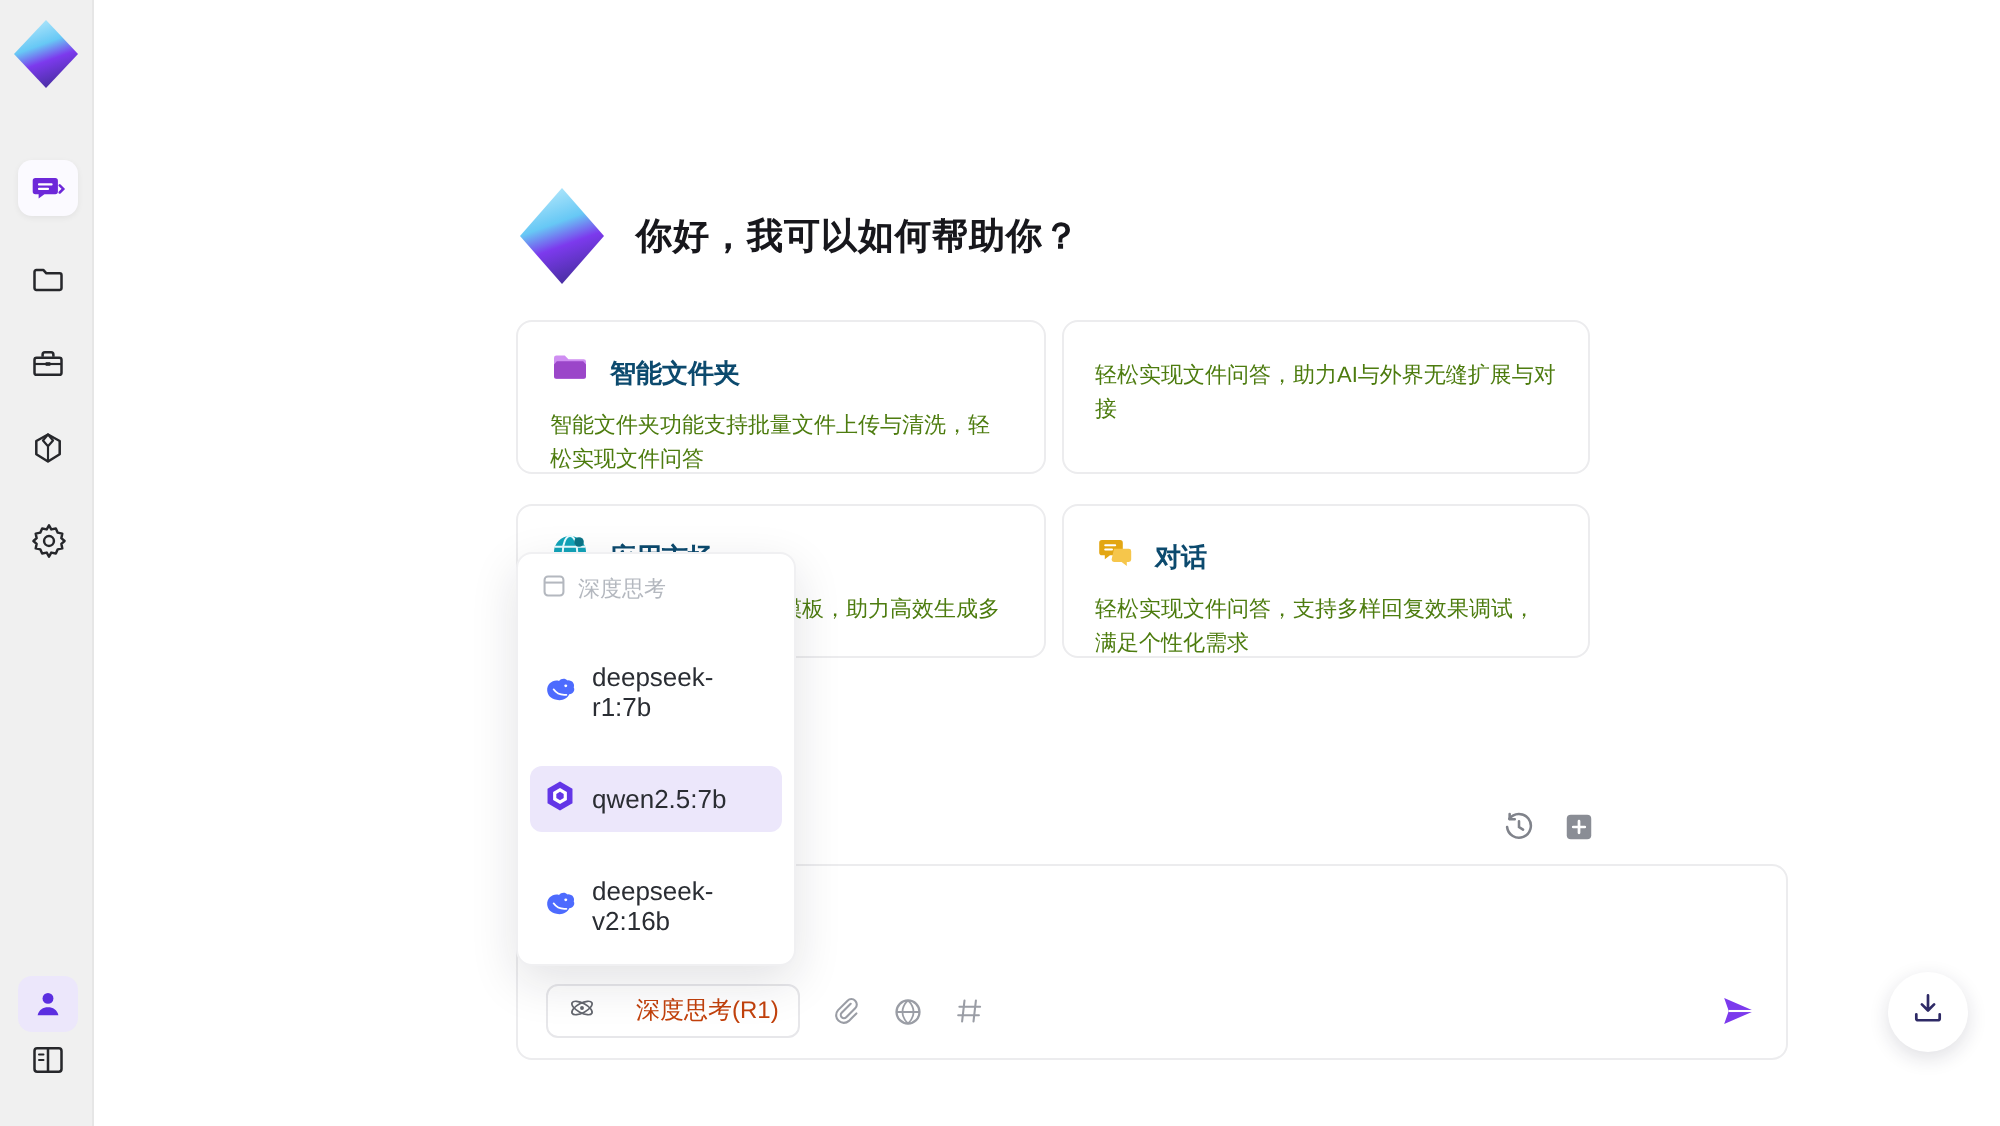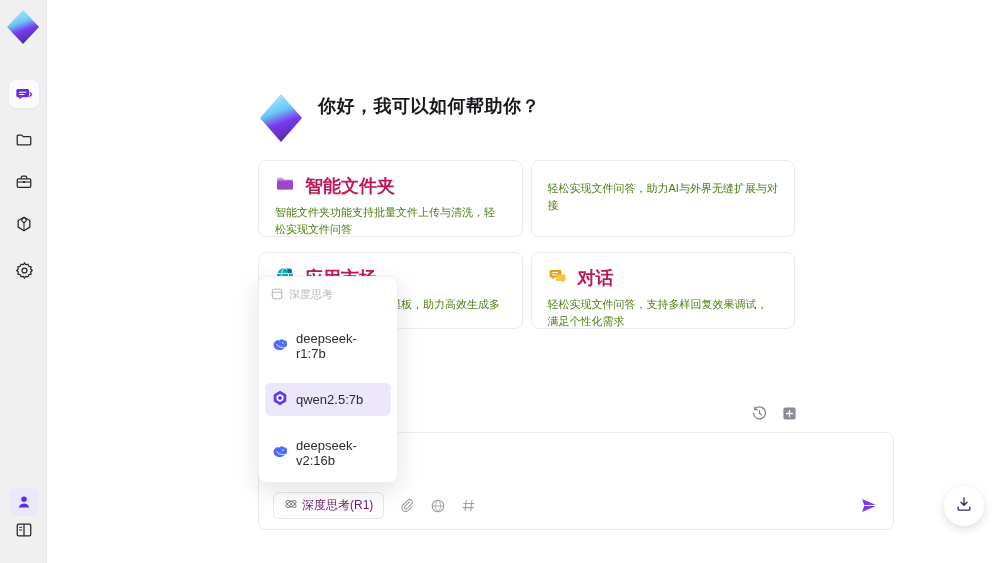--- a/index.html
+++ b/index.html
@@ -9,29 +9,29 @@
   
   .sidebar { position:absolute; left:0; top:0; width:47px; height:563px; background:#f0f0f0; border-right:1px solid #e6e6e6; }
   .gem { clip-path:polygon(50% 0,100% 50%,50% 100%,0 50%); background:linear-gradient(160deg,#c7f0fd 0%,#67c8f5 38%,#7c3aed 58%,#352a86 100%); filter:drop-shadow(0 0 4px rgba(110,180,250,.9)); }
   .gem.small { position:absolute; left:7px; top:10px; width:32px; height:34px; }
   .nav-tile { position:absolute; left:9px; width:30px; height:28px; border-radius:7px; display:flex; align-items:center; justify-content:center; cursor:pointer; }
   .nav-tile.active { background:#fbfaff; box-shadow:0 1px 3px rgba(0,0,0,.06); }
   .nav-tile.user-active { background:#ece7fb; }
   .nav-tile svg { display:block; }
 
   
-  .greeting { position:absolute; left:260px; top:94px; display:flex; align-items:flex-start; gap:16px; }
+  .greeting { position:absolute; left:260px; top:94px; display:flex; align-items:center; gap:16px; }
   .gem.big { width:42px; height:48px; }
   .greeting-title { font-size:18px; font-weight:bold; color:#17171c; letter-spacing:.5px; }
 
   
   .cards { position:absolute; left:258px; top:160px; width:537px; display:grid; grid-template-columns:1fr 1fr; column-gap:8px; row-gap:15px; }
   .card { background:#fff; border:1px solid #ececee; border-radius:8px; padding:13px 16px 12px 16px; height:77px; cursor:pointer; overflow:hidden; }
   .card-head { display:flex; align-items:center; gap:10px; }
-  .card-title { font-size:18px; font-weight:bold; color:#be185d; }
+  .card-title { font-size:13px; font-weight:bold; color:#0c4a6e; }
   .card-desc { margin-top:6px; font-size:11px; color:#4d7c0f; line-height:1.55; }
   .card-desc.clipped { white-space:nowrap; padding-left:104px; }
 
   
   .dropdown { position:absolute; left:258px; top:276px; width:140px; background:#ffffff; border:1px solid #f0f0f2; border-radius:8px; box-shadow:0 8px 24px rgba(25,28,40,.12); padding:5px 6px 7px 6px; z-index:5; }
   .dd-header { display:flex; align-items:center; gap:6px; padding:5px 6px 7px 6px; font-size:11px; color:#b4b8bf; }
   .dd-item { display:flex; align-items:center; gap:8px; padding:7px 7px; border-radius:6px; font-size:13px; color:#2a2d33; cursor:pointer; margin-top:15px; }
   .dd-item.selected { background:#ece7fb; }
   .dd-item svg { flex:none; }
 
@@ -39,21 +39,21 @@
   .model-pill { position:absolute; left:258px; top:400px; height:26px; display:flex; align-items:center; gap:7px; background:#f2f3f5; border-radius:6px; padding:0 10px; font-size:13px; color:#2a2d33; cursor:pointer; }
   .chev { font-size:11px; color:#5d6068; margin-left:2px; }
   .chat-tools { position:absolute; top:404px; left:750px; display:flex; gap:12px; }
   .chat-tools .tool { width:18px; height:18px; display:flex; align-items:center; justify-content:center; cursor:pointer; }
 
   
   .composer { position:absolute; left:258px; top:432px; width:636px; height:98px; background:#fff; border:1px solid #ececee; border-radius:8px; padding:12px 14px 10px 14px; }
   .composer textarea { width:100%; height:40px; border:none; outline:none; resize:none; font-family:inherit; font-size:13px; color:#3a3d44; background:transparent; }
   .composer textarea::placeholder { color:#d6d8dd; }
   .composer-row { position:absolute; left:14px; right:14px; bottom:10px; display:flex; align-items:center; gap:14px; }
-  .deepthink { display:flex; align-items:flex-end; gap:4px; border:1px solid #e7e7ea; border-radius:6px; padding:4px 10px; font-size:12px; color:#701a75; cursor:pointer; background:#fff; }
+  .deepthink { display:flex; align-items:flex-end; gap:20px; border:1px solid #e7e7ea; border-radius:6px; padding:4px 10px; font-size:12px; color:#c2410c; cursor:pointer; background:#fff; }
   .mini-icon { width:17px; height:17px; display:flex; align-items:center; justify-content:center; cursor:pointer; }
   .send { margin-left:auto; cursor:pointer; display:flex; align-items:center; }
 
   
   .fab { position:absolute; left:944px; top:486px; width:40px; height:40px; border-radius:50%; background:#ffffff; box-shadow:0 3px 10px rgba(30,30,60,.14); display:flex; align-items:center; justify-content:center; cursor:pointer; }
   .intel-badge { position:absolute; left:930px; top:522px; width:62px; text-align:center; color:#4b4f57; line-height:1; }
   .intel-word { font-size:13px; font-weight:bold; letter-spacing:.2px; }
   .core-word { font-size:12px; font-weight:normal; letter-spacing:1.5px; color:#5a5e66; }
   .ultra-word { display:block; font-size:6px; color:#a2a6ad; letter-spacing:1px; margin-top:2px; text-align:right; padding-right:4px; }
 </style>

